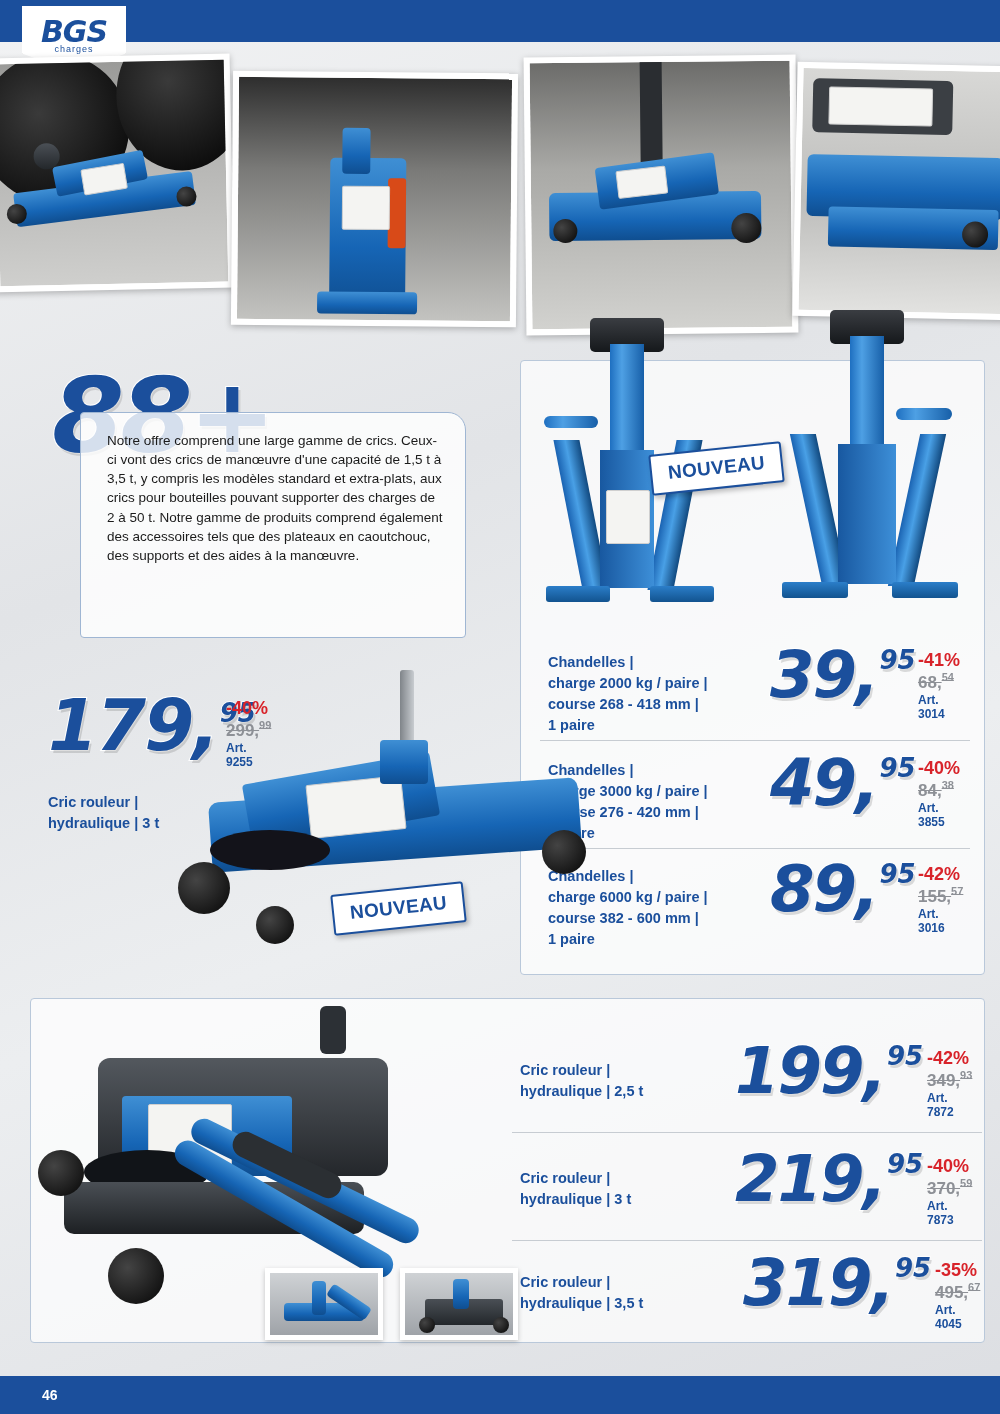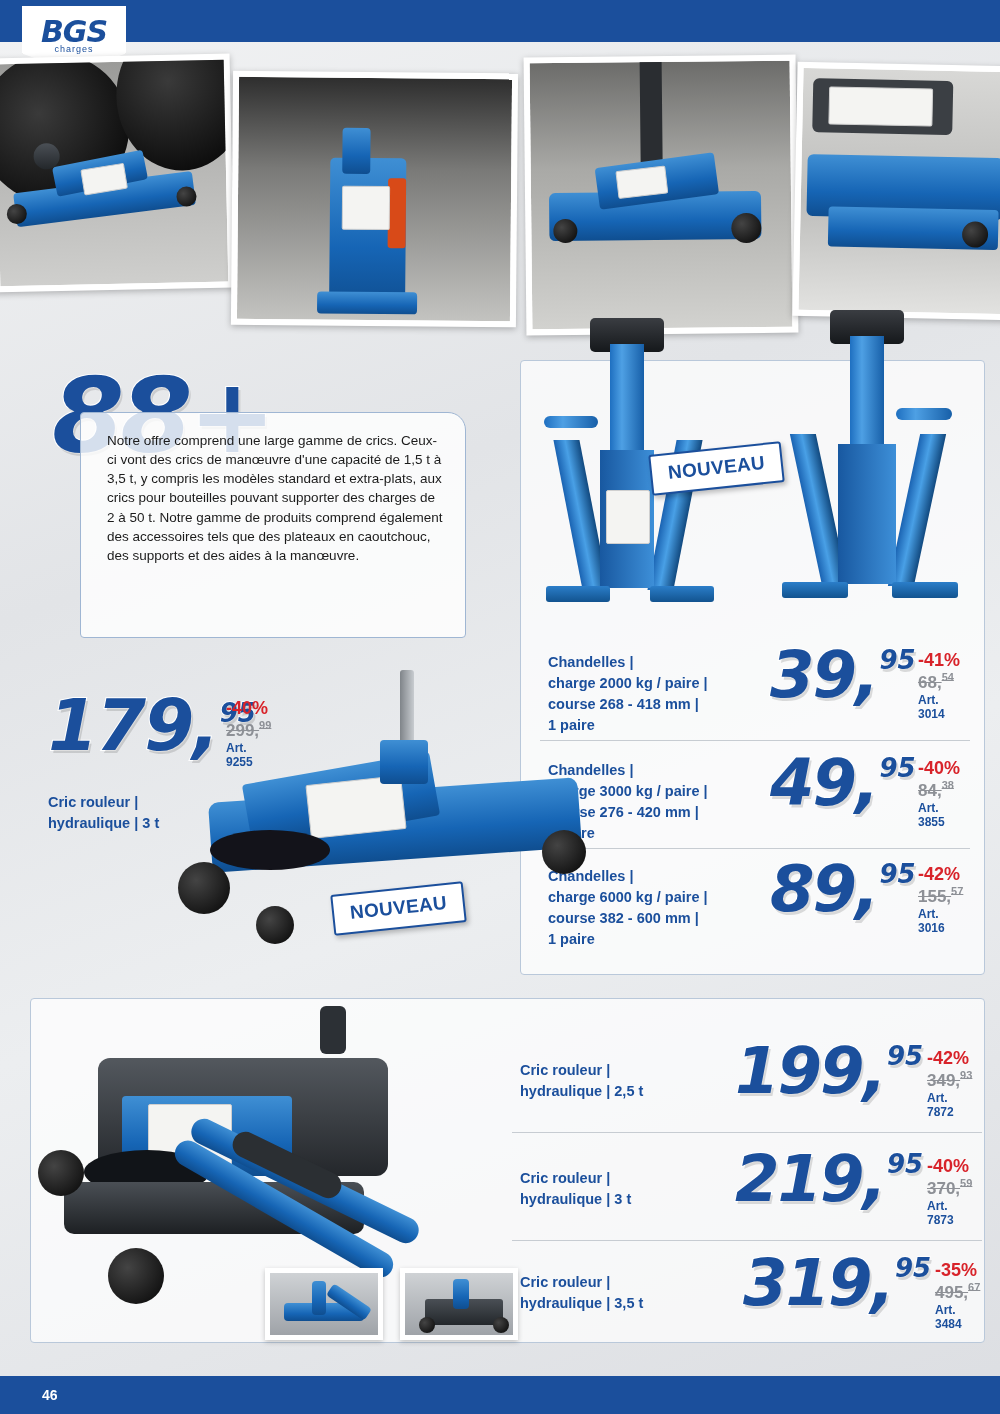--- a/index.html
+++ b/index.html
@@ -442,21 +442,21 @@
 
   <div class="desc" style="position:absolute;left:520px;top:1272px;width:200px;white-space:pre-line;">Cric rouleur |
 hydraulique | 3,5 t</div>
   <div class="pricewrap" style="left:735px;top:1254px;margin-left:8px;">
     <div class="price">
       <span class="main">319,</span><span class="cents">95</span>
     </div>
     <div style="position:absolute;left:192px;top:6px;">
       <div class="discount">-35%</div>
       <div class="oldprice"><span>495,</span><sup>67</sup></div>
-      <div class="artnr">Art. 3484</div>
+      <div class="artnr">Art. 4045</div>
     </div>
   </div>
 
   <div class="footer">
     <div class="pg">46</div>
   </div>
 
 </div>
 
 </body></html>

